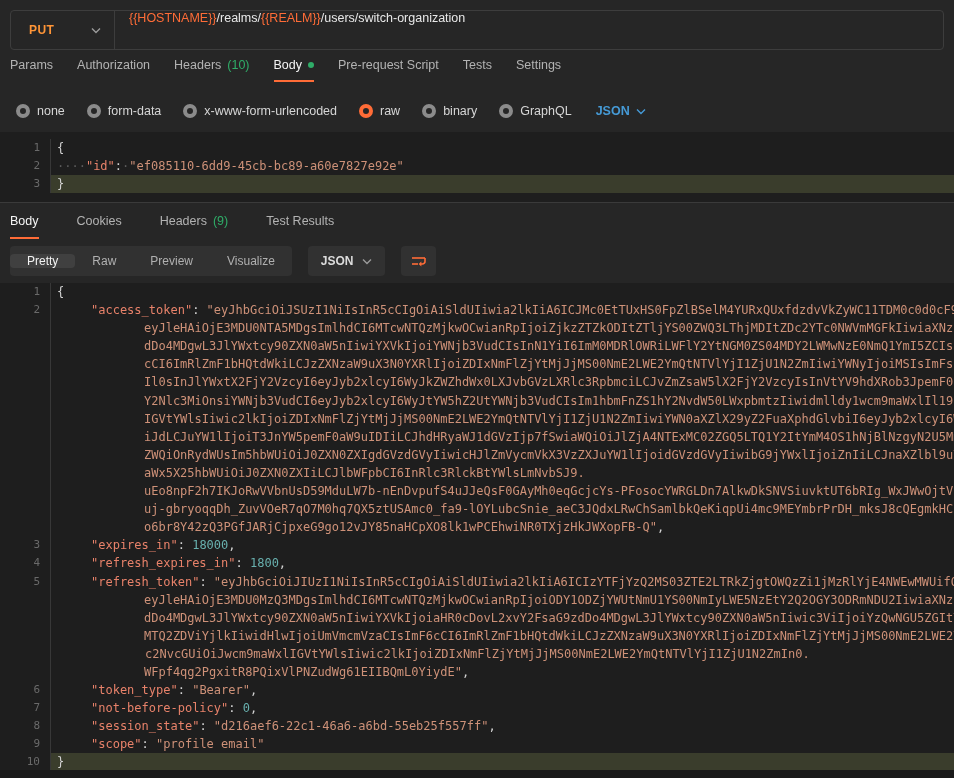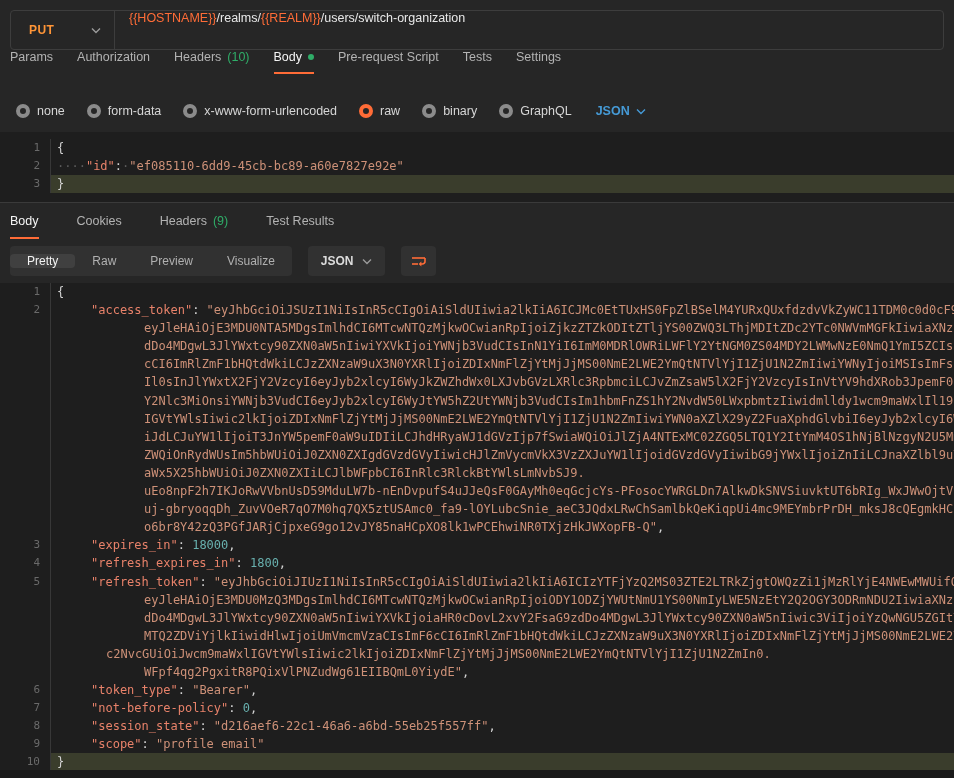--- a/index.html
+++ b/index.html
@@ -10,21 +10,21 @@
   .urlbar{position:absolute;left:10px;top:10px;right:10px;height:38px;border:1px solid #3d3d3d;
           border-radius:4px;display:flex;align-items:flex-start;background:#262626;}
   .method{width:104px;height:100%;display:flex;align-items:center;justify-content:space-between;
           padding:0 13px 0 18px;border-right:1px solid #3d3d3d;box-sizing:border-box;cursor:pointer;}
   .method-label{color:#ff9537;font-weight:bold;font-size:12px;letter-spacing:.4px;}
   .url{padding-left:14px;font-size:12.5px;color:#e8e8e8;white-space:nowrap;overflow:hidden;}
   .url .var{color:#ff6c37;}
   .chev{display:block;}
 
   
-  .req-tabs{position:absolute;top:40px;left:10px;height:34px;display:flex;gap:24px;align-items:stretch;}
+  .req-tabs{position:absolute;top:48px;left:10px;height:34px;display:flex;gap:24px;align-items:stretch;}
   .tab{position:relative;display:flex;align-items:center;gap:6px;color:#b3b3b3;font-size:12.5px;cursor:pointer;}
   .tab.active{color:#f5f5f5;}
   .tab.active::after{content:"";position:absolute;left:0;right:0;bottom:0;height:2px;background:#ff6c37;}
   .tab .count{color:#2fad68;}
   .tab .gdot{width:6px;height:6px;border-radius:50%;background:#2fad68;}
 
   
   .modes{position:absolute;top:96px;left:16px;height:30px;display:flex;gap:22px;align-items:center;}
   .mode{display:flex;align-items:center;gap:7px;color:#d6d6d6;font-size:12.5px;cursor:pointer;}
   .radio{width:14px;height:14px;border-radius:50%;border:4px solid #8b8b8b;background:#262626;box-sizing:border-box;}
@@ -198,21 +198,21 @@
       <div class="crow"><span class="ln"></span><span class="ct" style="padding-left: 93px;"><span class="s">aWx5X25hbWUiOiJ0ZXN0ZXIiLCJlbWFpbCI6InRlc3RlckBtYWlsLmNvbSJ9.</span></span></div>
       <div class="crow"><span class="ln"></span><span class="ct" style="padding-left: 93px;"><span class="s">uEo8npF2h7IKJoRwVVbnUsD59MduLW7b-nEnDvpufS4uJJeQsF0GAyMh0eqGcjcYs-PFosocYWRGLDn7AlkwDkSNVSiuvktUT6bRIg_WxJWwOjtVBjBH</span></span></div>
       <div class="crow"><span class="ln"></span><span class="ct" style="padding-left: 93px;"><span class="s">uj-gbryoqqDh_ZuvVOeR7qO7M0hq7QX5ztUSAmc0_fa9-lOYLubcSnie_aeC3JQdxLRwChSamlbkQeKiqpUi4mc9MEYmbrPrDH_mksJ8cQEgmkHC7W9d</span></span></div>
       <div class="crow"><span class="ln"></span><span class="ct" style="padding-left: 93px;"><span class="s">o6br8Y42zQ3PGfJARjCjpxeG9go12vJY85naHCpXO8lk1wPCEhwiNR0TXjzHkJWXopFB-Q"</span><span class="p">,</span></span></div>
       <div class="crow"><span class="ln">3</span><span class="ct" style="padding-left: 40px;"><span class="k">"expires_in"</span><span class="p">: </span><span class="n">18000</span><span class="p">,</span></span></div>
       <div class="crow"><span class="ln">4</span><span class="ct" style="padding-left: 40px;"><span class="k">"refresh_expires_in"</span><span class="p">: </span><span class="n">1800</span><span class="p">,</span></span></div>
       <div class="crow"><span class="ln">5</span><span class="ct" style="padding-left: 40px;"><span class="k">"refresh_token"</span><span class="p">: </span><span class="s">"eyJhbGciOiJIUzI1NiIsInR5cCIgOiAiSldUIiwia2lkIiA6ICIzYTFjYzQ2MS03ZTE2LTRkZjgtOWQzZi1jMzRlYjE4NWEwMWUifQ</span></span></div>
       <div class="crow"><span class="ln"></span><span class="ct" style="padding-left: 93px;"><span class="s">eyJleHAiOjE3MDU0MzQ3MDgsImlhdCI6MTcwNTQzMjkwOCwianRpIjoiODY1ODZjYWUtNmU1YS00NmIyLWE5NzEtY2Q2OGY3ODRmNDU2IiwiaXNzIjoi</span></span></div>
       <div class="crow"><span class="ln"></span><span class="ct" style="padding-left: 93px;"><span class="s">dDo4MDgwL3JlYWxtcy90ZXN0aW5nIiwiYXVkIjoiaHR0cDovL2xvY2FsaG9zdDo4MDgwL3JlYWxtcy90ZXN0aW5nIiwic3ViIjoiYzQwNGU5ZGItYWVj</span></span></div>
       <div class="crow"><span class="ln"></span><span class="ct" style="padding-left: 93px;"><span class="s">MTQ2ZDViYjlkIiwidHlwIjoiUmVmcmVzaCIsImF6cCI6ImRlZmF1bHQtdWkiLCJzZXNzaW9uX3N0YXRlIjoiZDIxNmFlZjYtMjJjMS00NmE2LWE2YmQt</span></span></div>
-      <div class="crow"><span class="ln"></span><span class="ct" style="padding-left: 55px;"><span class="s">c2NvcGUiOiJwcm9maWxlIGVtYWlsIiwic2lkIjoiZDIxNmFlZjYtMjJjMS00NmE2LWE2YmQtNTVlYjI1ZjU1N2ZmIn0.</span></span></div>
+      <div class="crow"><span class="ln"></span><span class="ct" style="padding-left: 94px;"><span class="s">c2NvcGUiOiJwcm9maWxlIGVtYWlsIiwic2lkIjoiZDIxNmFlZjYtMjJjMS00NmE2LWE2YmQtNTVlYjI1ZjU1N2ZmIn0.</span></span></div>
       <div class="crow"><span class="ln"></span><span class="ct" style="padding-left: 93px;"><span class="s">WFpf4qg2PgxitR8PQixVlPNZudWg61EIIBQmL0YiydE"</span><span class="p">,</span></span></div>
       <div class="crow"><span class="ln">6</span><span class="ct" style="padding-left: 40px;"><span class="k">"token_type"</span><span class="p">: </span><span class="s">"Bearer"</span><span class="p">,</span></span></div>
       <div class="crow"><span class="ln">7</span><span class="ct" style="padding-left: 40px;"><span class="k">"not-before-policy"</span><span class="p">: </span><span class="n">0</span><span class="p">,</span></span></div>
       <div class="crow"><span class="ln">8</span><span class="ct" style="padding-left: 40px;"><span class="k">"session_state"</span><span class="p">: </span><span class="s">"d216aef6-22c1-46a6-a6bd-55eb25f557ff"</span><span class="p">,</span></span></div>
       <div class="crow"><span class="ln">9</span><span class="ct" style="padding-left: 40px;"><span class="k">"scope"</span><span class="p">: </span><span class="s">"profile email"</span></span></div>
       <div class="crow hl"><span class="ln">10</span><span class="ct" style="padding-left: 6px;"><span class="b">}</span></span></div>
     </div>
 
   <div class="bottombar"></div>
 </div>

